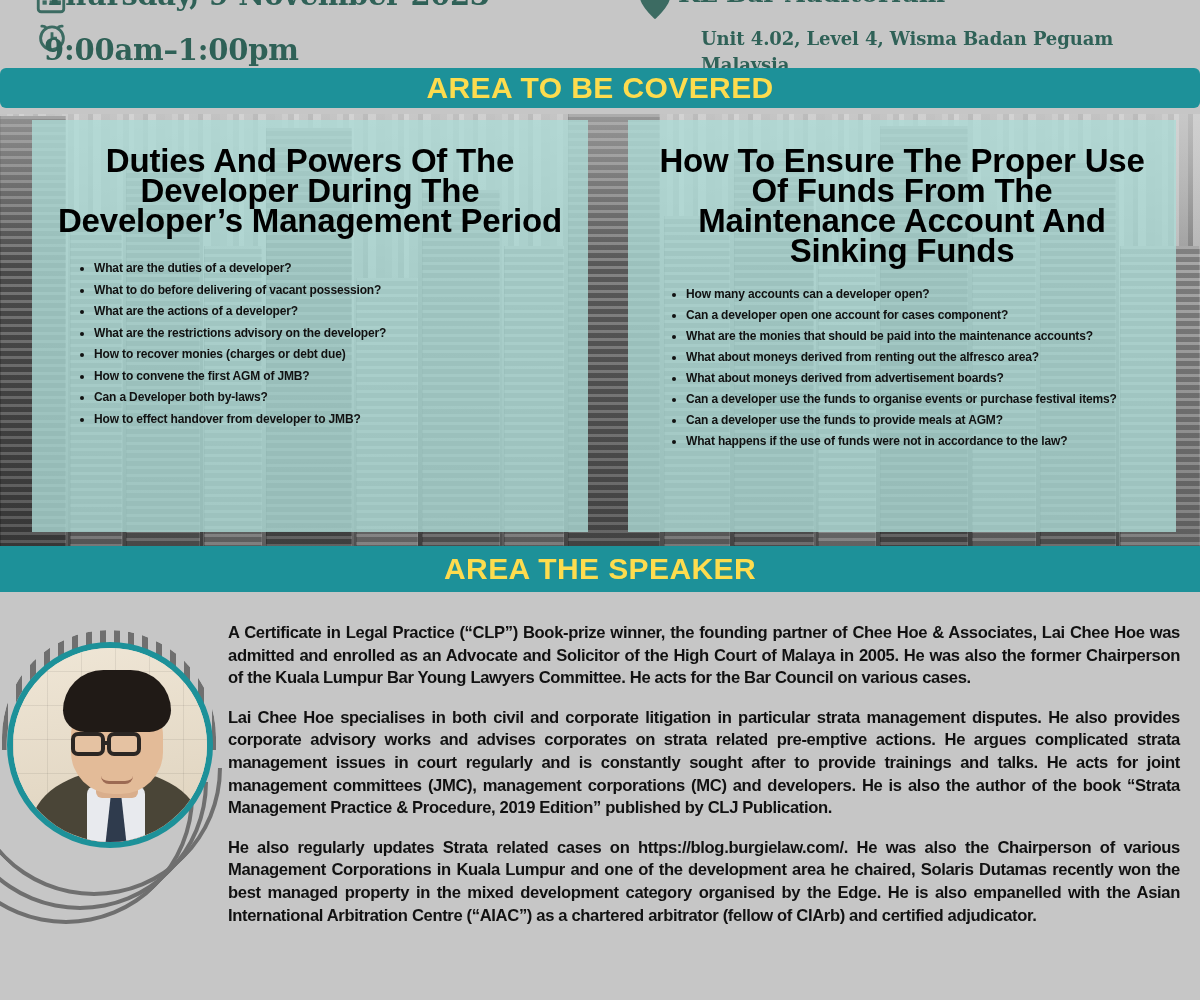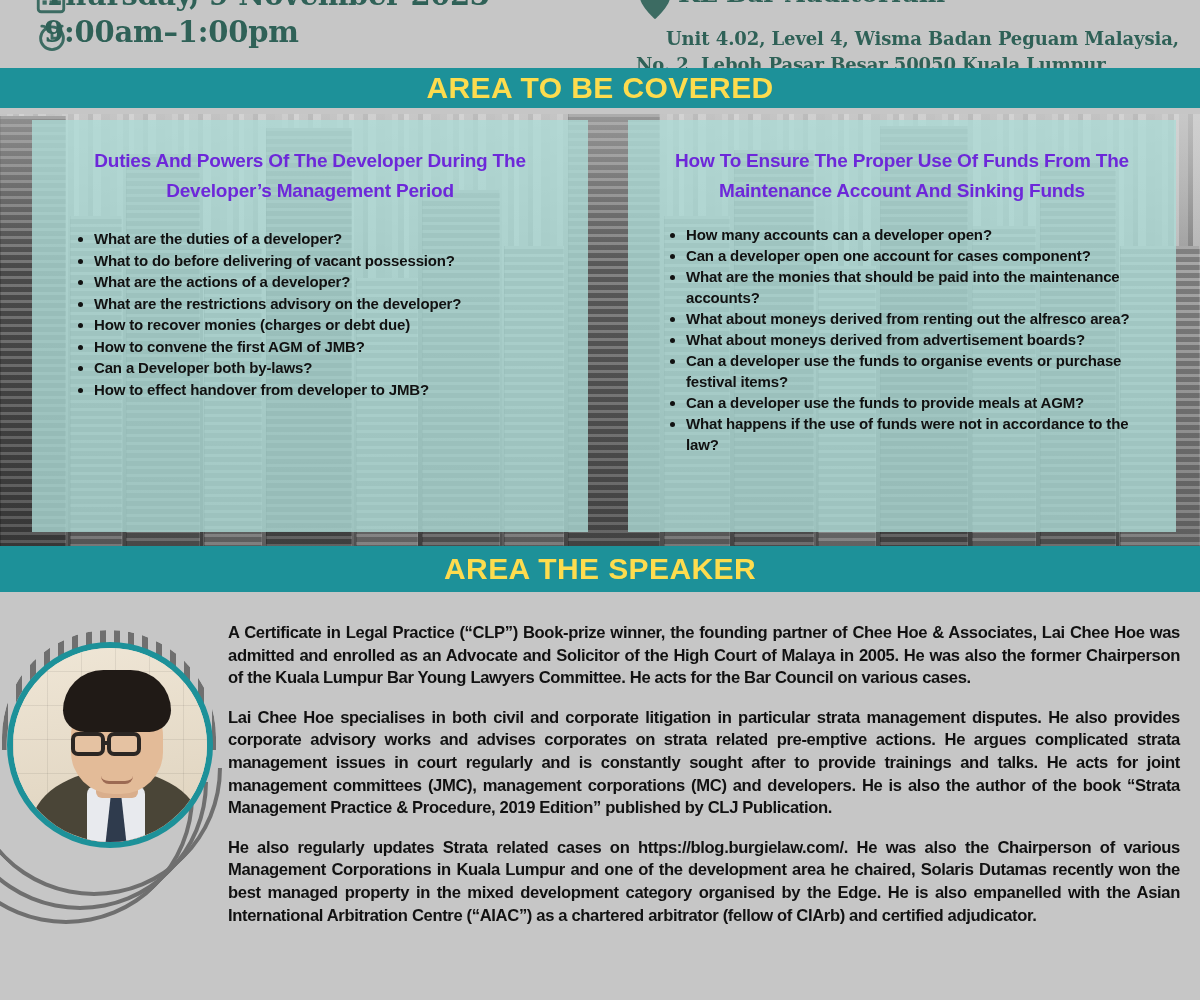--- a/index.html
+++ b/index.html
@@ -34,39 +34,39 @@
   }
   .hdr-venue {
     font-size:25px; line-height:26px; position:relative; top:-19px;
   }
   .hdr-addr {
     font-size:18px; line-height:26px; letter-spacing:-0.1px;
     color:#2f6157;
     font-family:"DejaVu Serif", serif; font-weight:bold;
   }
   .row-date { position:relative; height:14px; }
-  .row-time { position:relative; margin-top:2px; }
+  .row-time { position:relative; margin-top:20px; }
   .icon-cal  { position:absolute; left:34px; top:-18px; }
   .icon-clock{ position:absolute; left:34px; top:18px; }
   .icon-pin  { position:absolute; left:638px; top:-18px; }
 
   
   .banner {
     position:absolute; left:0; width:1200px;
     background:#1d9199;
     display:flex; align-items:center; justify-content:center;
   }
   .banner-text {
     color:#fddc4e;
     font-family:"Liberation Sans", sans-serif;
     font-weight:bold;
     font-size:30px;
     letter-spacing:0.4px;
   }
-  #banner-area    { top:68px;  height:40px; }
+  #banner-area    { top:68px;  height:40px;border-radius:6px; }
   #banner-speaker { top:546px; height:46px; }
 
   
   .city-strip {
     position:absolute; left:0; top:114px; width:1200px; height:432px;
     overflow:hidden; background:#9c9c9c;
   }
   .city-bg {
     position:absolute; inset:0;
     background:
@@ -97,31 +97,31 @@
     background:rgba(172,219,214,.80);
     padding:26px 22px 0 22px;
   }
   #panel-left  { left:32px;  width:556px; }
   #panel-right { left:628px; width:548px; }
 
   .panel-title {
     text-align:center;
     font-family:"Liberation Sans", sans-serif;
     font-weight:bold;
-    font-size:19px;
+    font-size:33px;
     line-height:30px;
-    color:#6d28d9;
+    color:#000000;
     letter-spacing:-0.2px;
   }
   .panel-list { margin-top:22px; padding-left:40px; }
   #panel-right .panel-list { margin-top:18px; padding-left:36px; }
   .panel-list li {
     font-family:"Liberation Sans", sans-serif;
     font-weight:bold;
-    font-size:15px;
+    font-size:12px;
     line-height:21.5px;
     color:#111;
     margin-bottom:0px;
     letter-spacing:-0.15px;
   }
   #panel-right .panel-list li { line-height:21px; }
 
   
   .speaker {
     position:absolute; left:0; top:592px; width:1200px; height:408px;
@@ -244,21 +244,21 @@
     <div class="row-date">
       <div class="hdr-text hdr-date" style="margin-left:10px;">Thursday, 9 November 2023</div>
     </div>
     <div class="row-time">
       <div class="hdr-text hdr-time" style="margin-left:10px;">9:00am–1:00pm</div>
     </div>
   </div>
 
   <div class="hdr-col right">
     <div class="hdr-text hdr-venue" style="margin-left:42px;">KL Bar Auditorium</div>
-    <div class="hdr-addr" style="margin-left:30px;">Unit 4.02, Level 4, Wisma Badan Peguam Malaysia,</div>
+    <div class="hdr-addr" style="margin-left:65px;">Unit 4.02, Level 4, Wisma Badan Peguam Malaysia,</div>
     <div class="hdr-addr" style="">No. 2, Leboh Pasar Besar 50050 Kuala Lumpur</div>
   </div>
 </div>
 
 <div class="banner" id="banner-area">
   <span class="banner-text">AREA TO BE COVERED</span>
 </div>
 
 <div class="city-strip">
   <div class="city-bg"></div>

